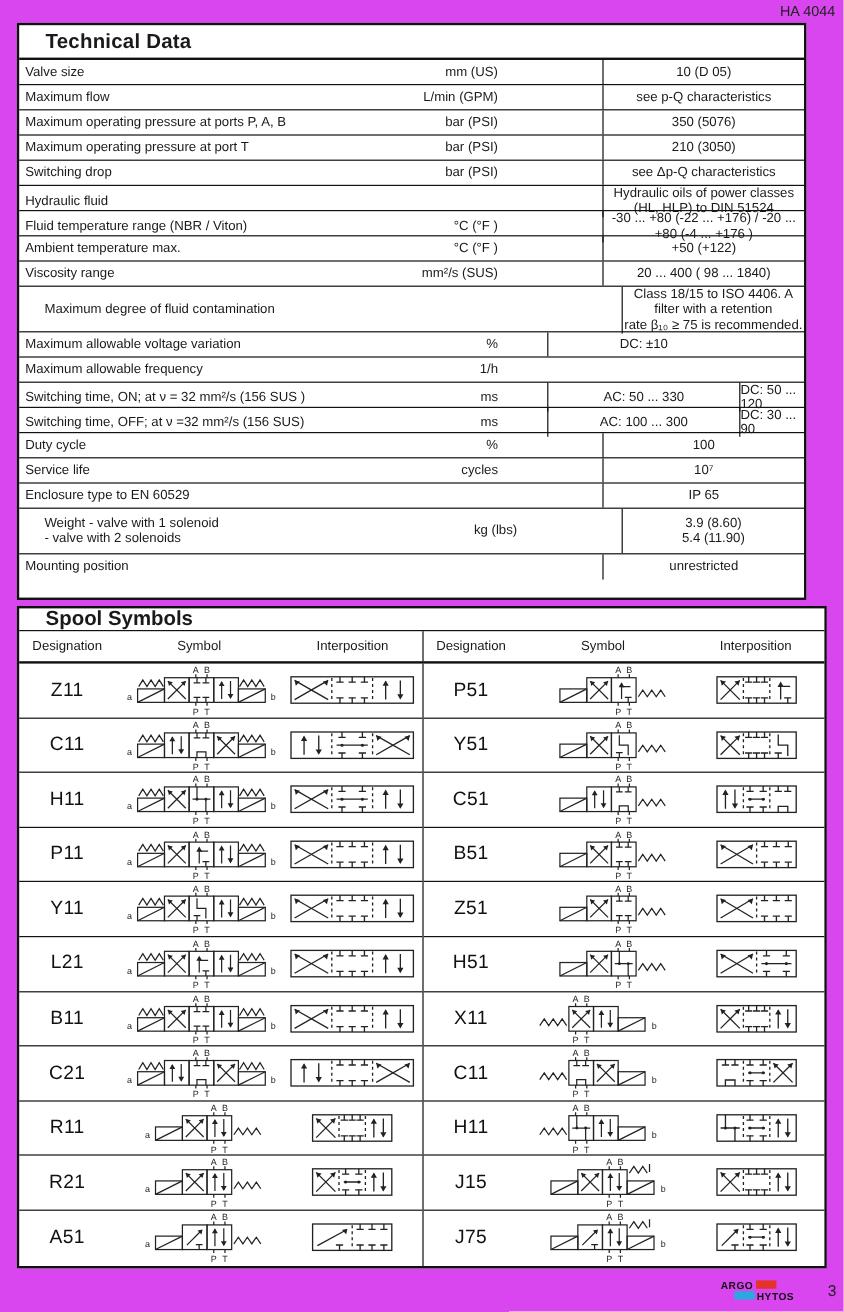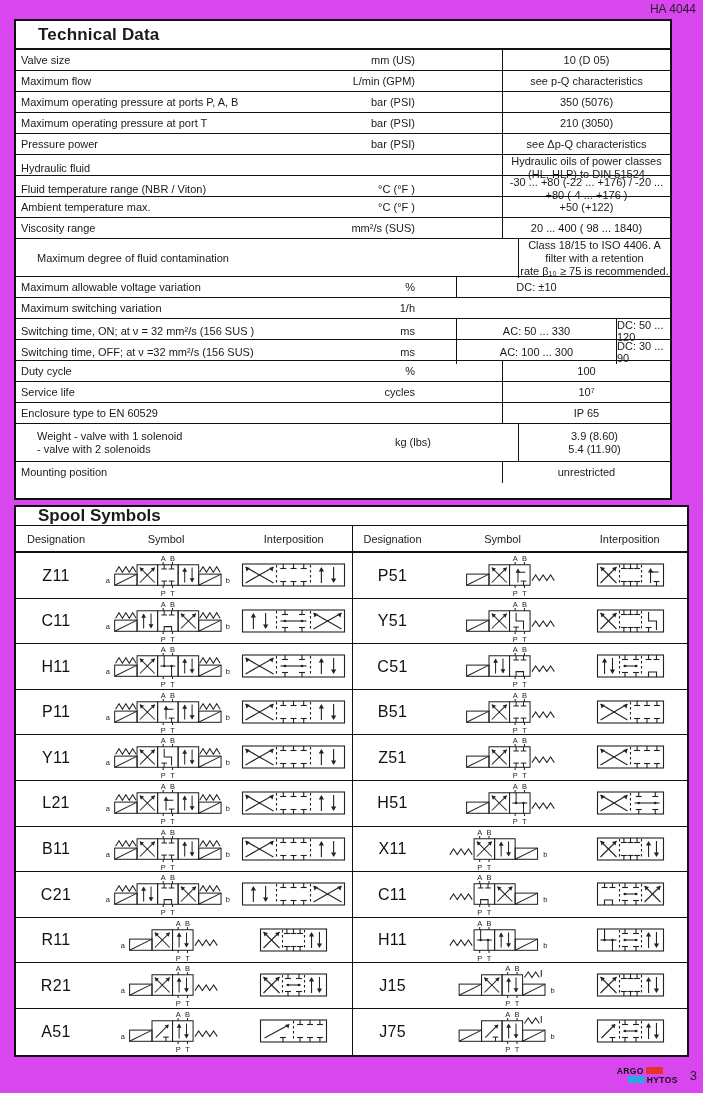--- a/index.html
+++ b/index.html
@@ -53,21 +53,21 @@
   .spool-header .hcell { display:flex; align-items:center; justify-content:center; font-size: 11px; }
   .spool-body { display:flex; }
   .spool-col { width: 335.5px; }
   .spool-col + .spool-col { border-left: 1px solid #111; }
   .srow { display:grid; grid-template-columns: 80px 140px 1fr; height: 45.6px; border-bottom: 1px solid #111; }
   .srow:last-child { border-bottom: 0; }
   .srow > div { display:flex; align-items:center; justify-content:center; }
   .sdesig { font-size: 16px; color:#111; letter-spacing:.3px; }
   svg { display:block; }
   
-  .footer { position:absolute; right: 6px; top: 1066px; display:flex; align-items:center; gap: 12px; }
+  .footer { position:absolute; right: 6px; top: 1066px; display:flex; align-items:center; gap: 28px; }
   .logo { display:flex; flex-direction:column; align-items:flex-start; line-height: 8px; }
   .logo-row { display:flex; align-items:center; height: 9px; }
   .logo-txt { font-size: 8.5px; font-weight: bold; letter-spacing: .4px; color:#111; }
   .logo-red  { width: 17px; height: 7px; margin-left: 2px; }
   .logo-cyan { width: 17px; height: 7px; margin-right: 2px; }
   .logo-row2 { margin-left: 11px; }
   .page-num { font-size: 13px; color:#222; }
 </style>
 </head>
 <body>
@@ -109,21 +109,21 @@
           <div class="tcell tlabel">
             <div>Maximum operating pressure at port T</div>
           </div>
           <div class="tcell tunit">bar (PSI)</div>
           <div class="tcell tvalue">
             <div>210 (3050)</div>
           </div>
         </div>
         <div class="trow h21">
           <div class="tcell tlabel">
-            <div>Pressure power</div>
+            <div>Switching drop</div>
           </div>
           <div class="tcell tunit">bar (PSI)</div>
           <div class="tcell tvalue">
             <div>see Δp-Q characteristics</div>
           </div>
         </div>
         <div class="trow h21">
           <div class="tcell tlabel">
             <div>Hydraulic fluid</div>
           </div>
@@ -173,21 +173,21 @@
           <div class="tcell tlabel">
             <div>Maximum allowable voltage variation</div>
           </div>
           <div class="tcell tunit">%</div>
           <div class="tsplit">
             <div>DC: ±10</div>
           </div>
         </div>
         <div class="trow h21">
           <div class="tcell tlabel">
-            <div>Maximum switching variation</div>
+            <div>Maximum allowable frequency</div>
           </div>
           <div class="tcell tunit">1/h</div>
         </div>
         <div class="trow h21">
           <div class="tcell tlabel">
             <div>Switching time, ON; at ν = 32 mm²/s (156 SUS )</div>
           </div>
           <div class="tcell tunit">ms</div>
           <div class="tsplit">
             <div>AC: 50 ... 330</div>

